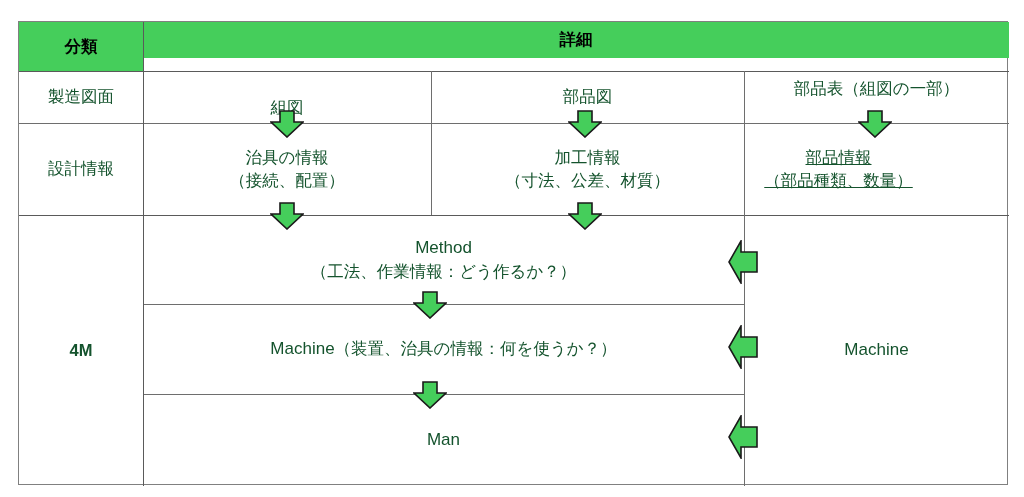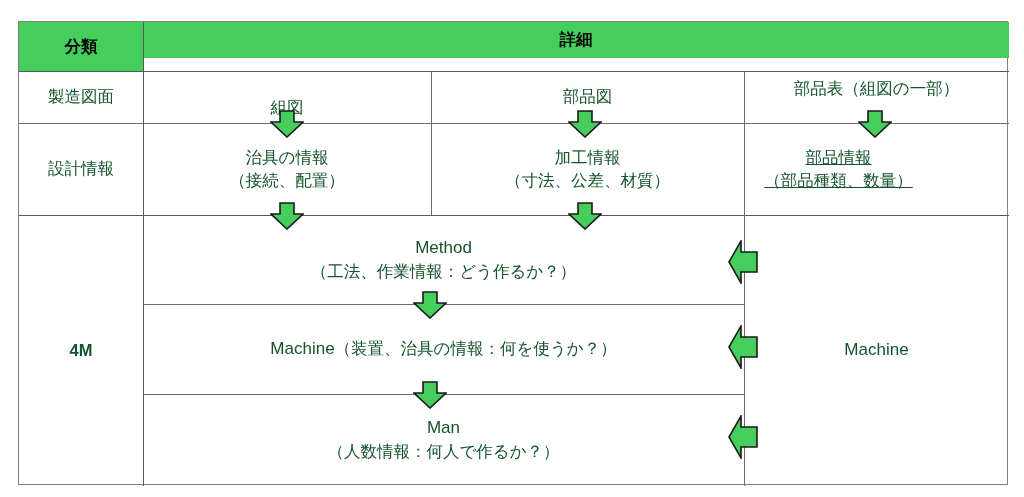--- a/index.html
+++ b/index.html
@@ -119,21 +119,20 @@
       <span>（工法、作業情報：どう作るか？）</span>
     </div>
 
     <div class="cell" style="left:124px; top:282px; width:601px; height:90px; ">
       <span class="mono-label">Machine</span>
       <span>（装置、治具の情報：何を使うか？）</span>
     </div>
 
     <div class="cell" style="left:124px; top:372px; width:601px; height:92px; flex-direction:column;">
       <span class="mono-label">Man</span>
-      <span>（人数情報：何人で作るか？）</span>
     </div>
 
     <div class="cell" style="left:725px; top:193px; width:265px; height:271px; flex-direction:column;">
       <span class="mono-label">Machine</span>
     </div>
 
     <div class="rule-h thick" style="left:0;   top:49px;  width:990px;"></div>
     <div class="rule-h" style="left:0;   top:101px; width:990px;"></div>
     <div class="rule-h thick" style="left:0;   top:193px; width:990px;"></div>
 

